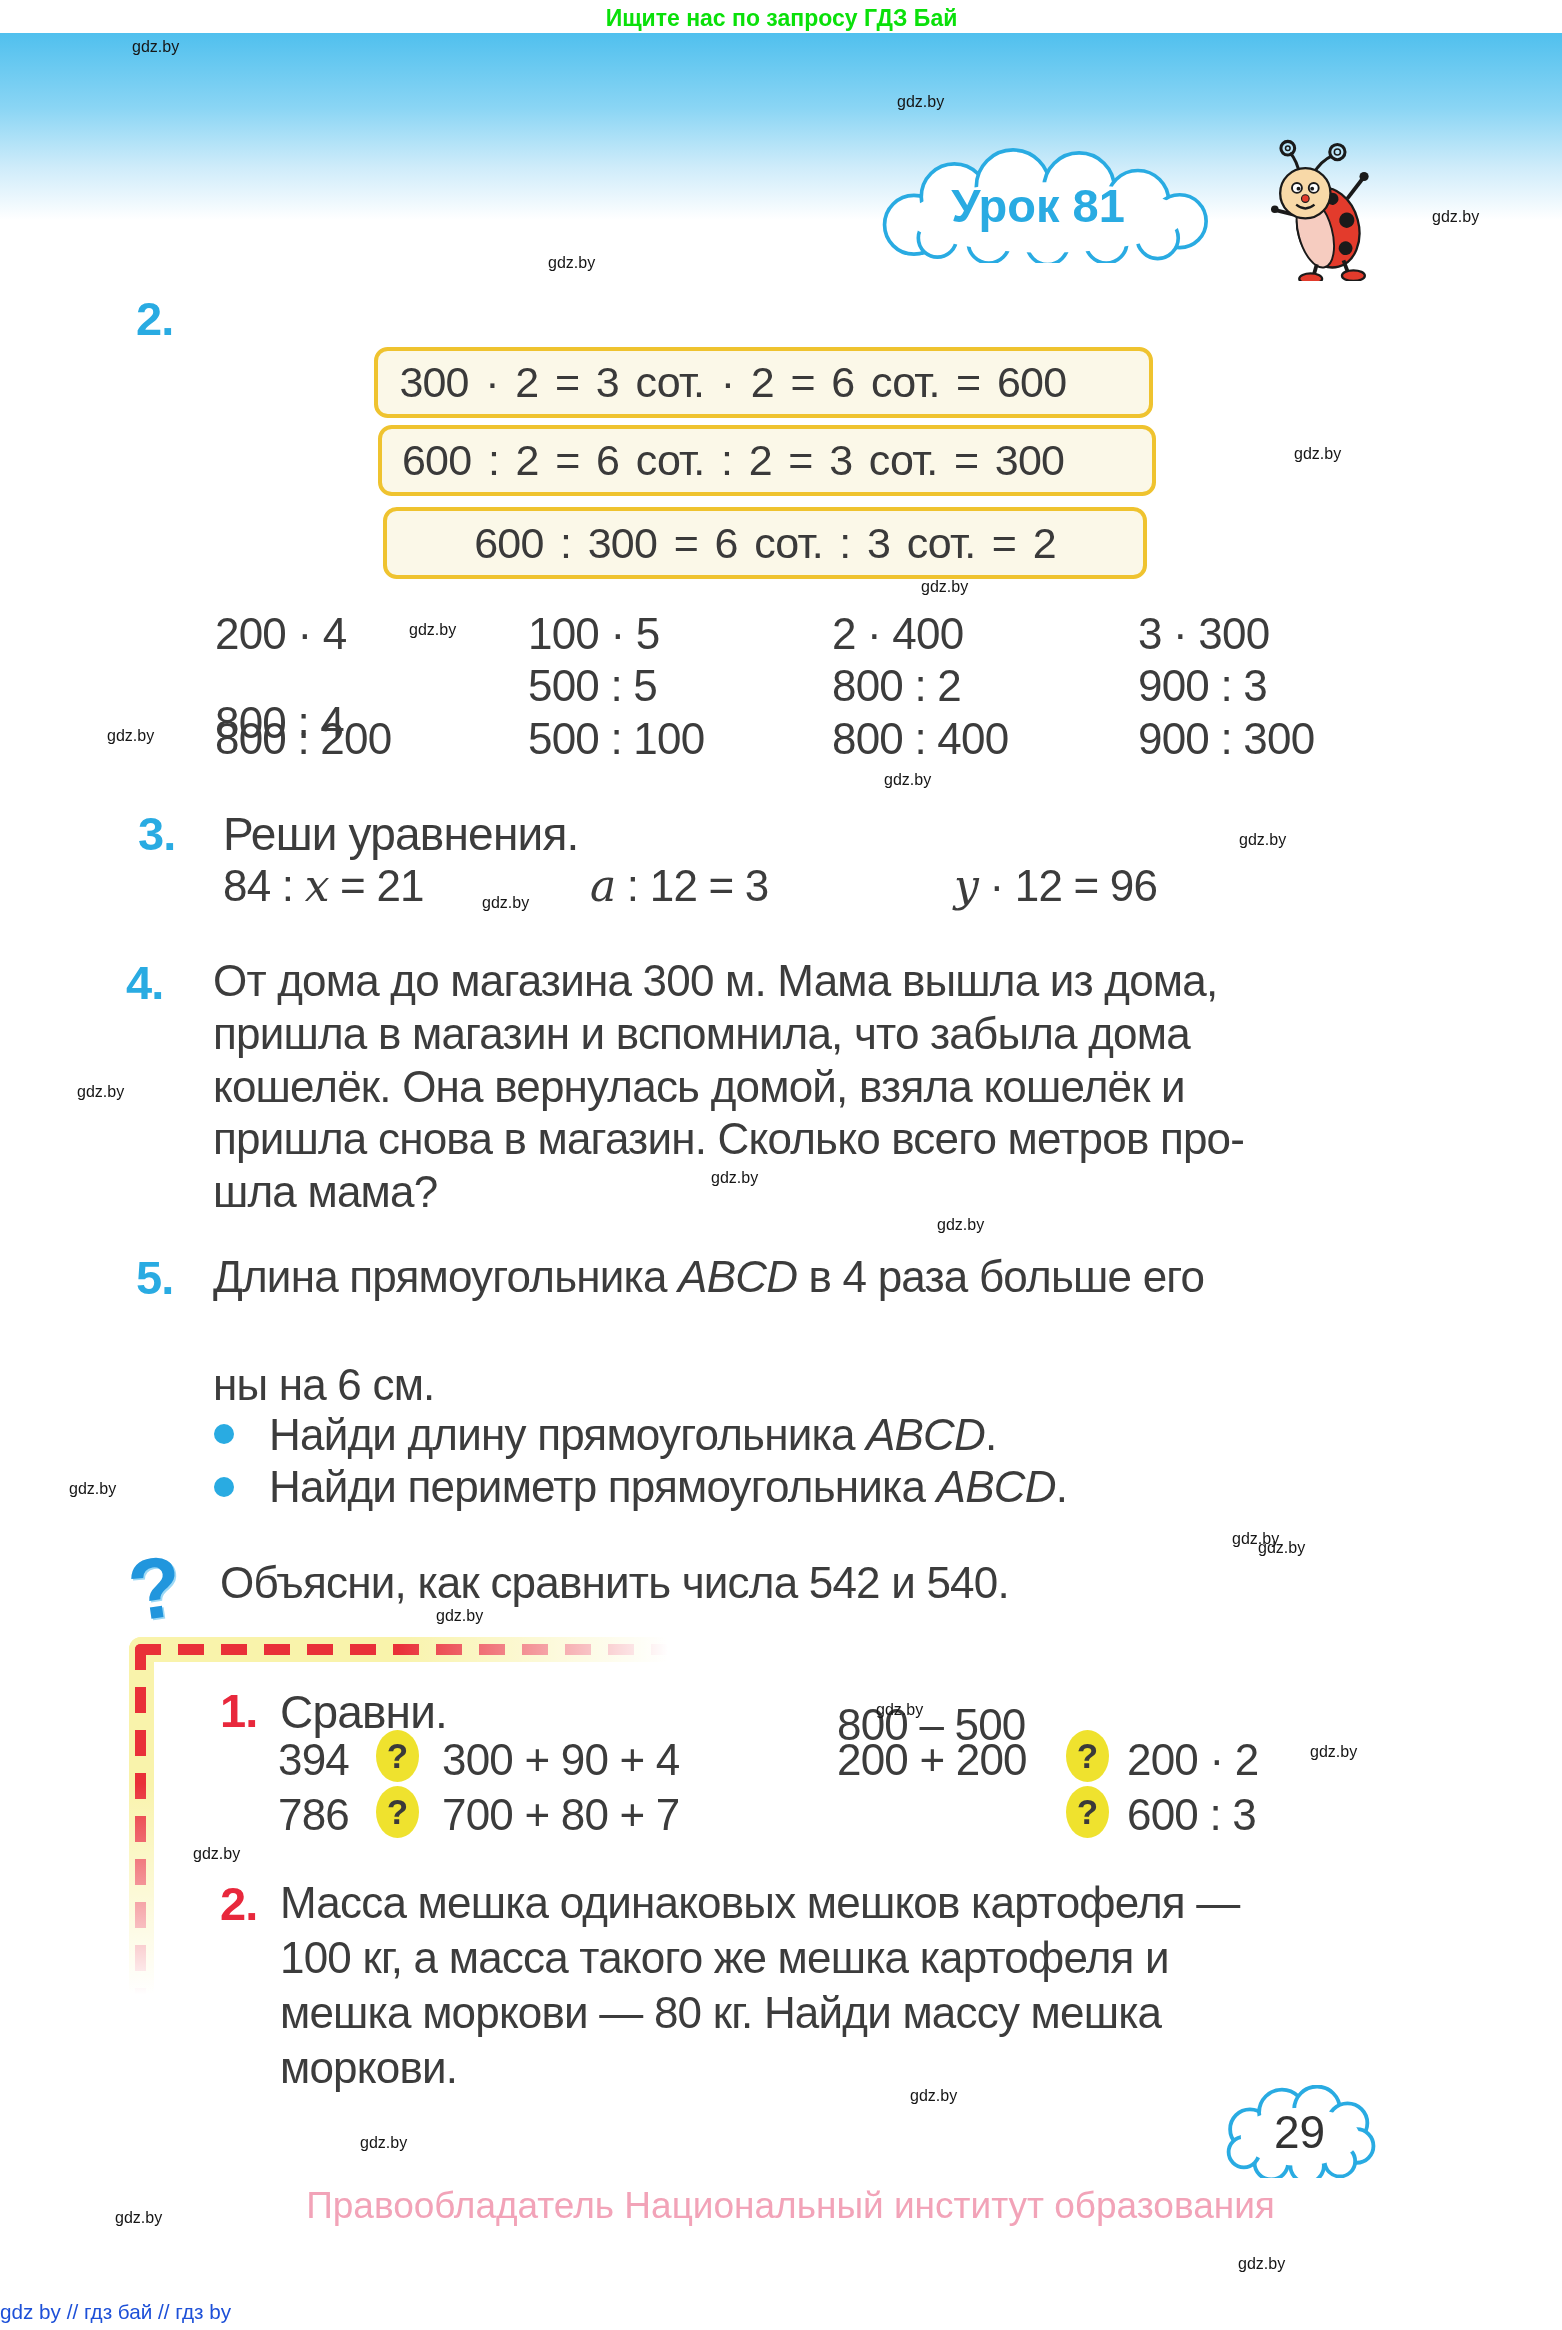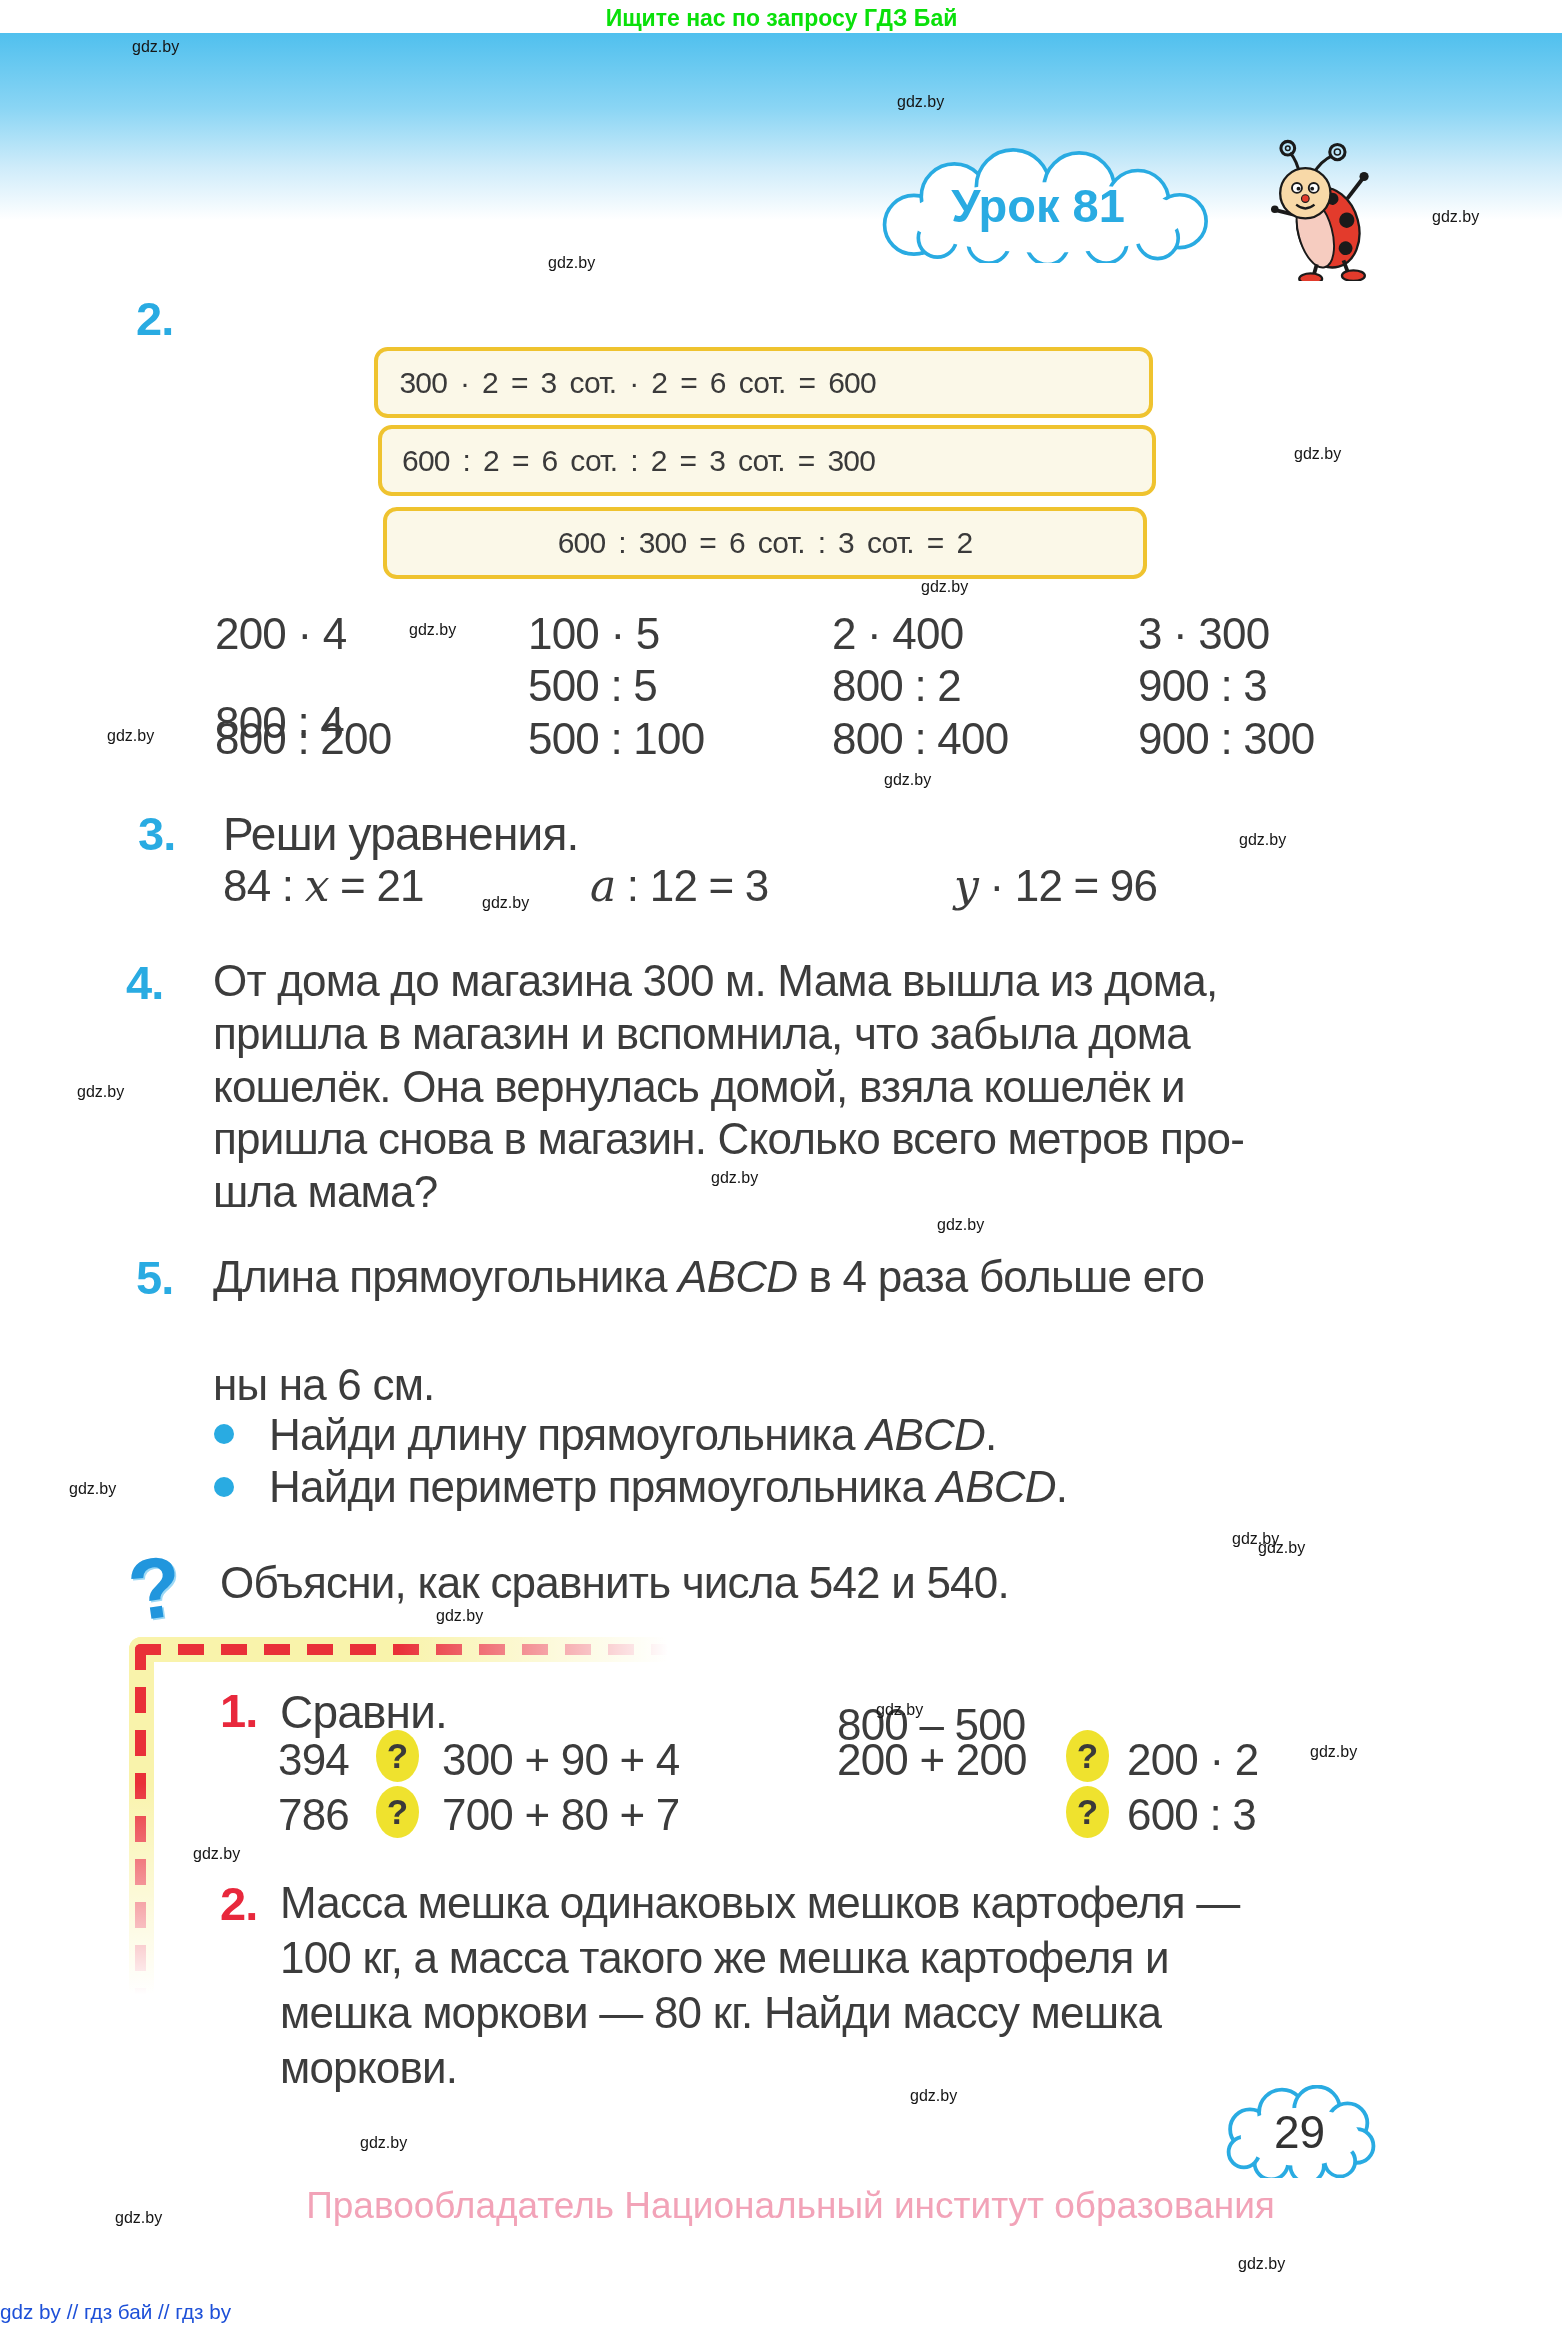--- a/index.html
+++ b/index.html
@@ -8,21 +8,21 @@
   .abs{position:absolute;white-space:nowrap;}
   .promo{width:100%;text-align:center;font-size:23px;font-weight:bold;color:#0ae00a;}
   .band{left:0;top:33px;width:1563px;height:187px;
         background:linear-gradient(180deg,#50c0ee 0%,#8ad5f4 40%,#cfecfa 72%,#ffffff 100%);}
   .wm{font-size:16px;color:#161616;letter-spacing:0;}
   .numb{font-size:47px;font-weight:bold;color:#29abe2;letter-spacing:-0.8px;}
   .numr{font-size:47px;font-weight:bold;color:#e8283c;letter-spacing:-0.8px;}
   .txt{font-size:44px;color:#3c3c3c;letter-spacing:-0.8px;}
   .ttl{font-size:46px;color:#3c3c3c;letter-spacing:-0.8px;}
   .ex-box{background:#fbf8e8;border:4.6px solid #efc32f;border-radius:13.8px;
-          display:flex;align-items:center;font-size:30px;color:#3a3a3a;letter-spacing:-0.8px;word-spacing:5.4px;}
+          display:flex;align-items:center;font-size:43px;color:#3a3a3a;letter-spacing:-0.8px;word-spacing:5.4px;}
   .ivar{font-family:"DejaVu Serif",serif;font-style:italic;}
   .it{font-style:italic;}
   .bullet{width:20px;height:20px;border-radius:50%;background:#29abe2;}
   .qc{display:inline-block;width:43px;height:52px;background:#efe22e;border-radius:50%;
       text-align:center;line-height:52px;font-size:35px;font-weight:bold;color:#3a3a3a;vertical-align:-9.2px;}
   .glow{background:#f9f3ab;border-radius:12.2px;}
   .dash-h{background:repeating-linear-gradient(90deg,#e93038 0 26px,rgba(0,0,0,0) 26px 43px);border-radius:5.4px;}
   .dash-v{background:repeating-linear-gradient(180deg,#e93038 0 26px,rgba(0,0,0,0) 26px 43px);border-radius:5.4px;}
   .fade-r{background:linear-gradient(90deg,rgba(255,255,255,0) 0%,#ffffff 75%);}
   .fade-b{background:linear-gradient(180deg,rgba(255,255,255,0) 0%,#ffffff 80%);}

